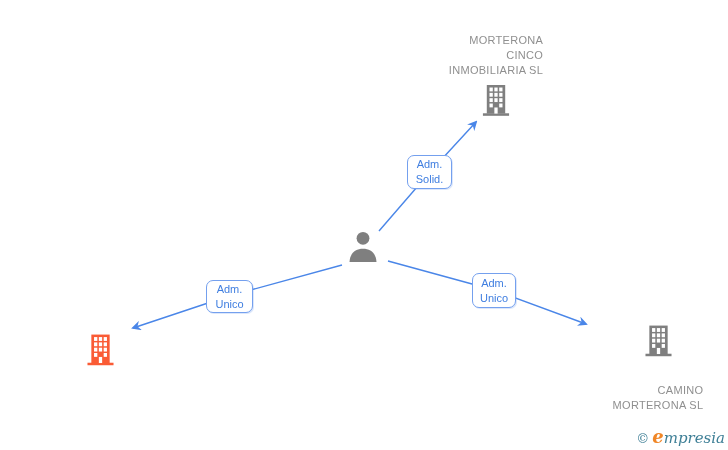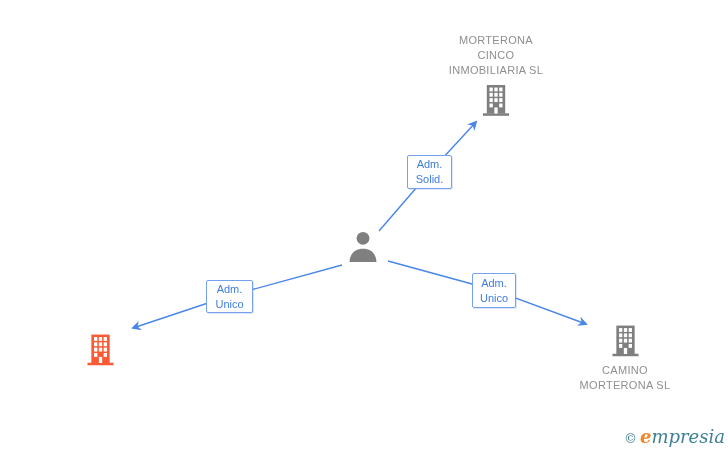--- a/index.html
+++ b/index.html
@@ -29,20 +29,21 @@
     flex-direction: column;
     align-items: center;
     text-align: center;
   }
   .node-label {
     white-space: pre-line;
     font-size: 11px;
     line-height: 15px;
     color: #8f8f8f;
     letter-spacing: 0.3px;
+    text-align: right;
   }
   .node-label.bold {
     font-weight: 700;
     color: #757575;
     font-size: 12px;
     line-height: 14px;
     letter-spacing: 0.2px;
   }
   .icon-building-gray { color: #7f7f7f; }
   .icon-building-orange { color: #fa5b35; }
@@ -50,21 +51,21 @@
   .icon-gap-top { margin-top: 7px; }
   .icon-gap-bottom { margin-bottom: 6px; }
   
   .edge-label {
     position: absolute;
     box-sizing: border-box;
     display: flex;
     align-items: center;
     justify-content: center;
     border: 1.5px solid #74a0ee;
-    border-radius: 2px;
+    border-radius: 7px;
     background: #ffffff;
     color: #3f7ee0;
     font-size: 11px;
     line-height: 15px;
     text-align: center;
     white-space: pre-line;
     box-shadow: 1px 1px 0 rgba(116,160,238,0.25);
   }
   
   #watermark {
@@ -81,21 +82,21 @@
     font-style: normal;
     font-size: 13px;
     margin-right: 3px;
   }
   #watermark .brand-initial {
     color: #f08626;
     font-size: 18px;
     font-weight: 700;
   }
   #watermark .brand-rest {
-    font-size: 18px;
+    font-size: 15px;
   }
 </style>
 </head>
 <body>
 
 <div id="canvas">
 
   <svg id="edges-svg" viewBox="0 0 728 450">
     <defs>
       <marker id="arrow" viewBox="0 0 10 10" refX="8" refY="5" markerWidth="7" markerHeight="7" orient="auto">
@@ -152,21 +153,21 @@
         <rect x="7.3" y="13.6" width="3.4" height="4"></rect>
           <rect x="12.3" y="13.6" width="3.4" height="4"></rect>
           <rect x="17.3" y="13.6" width="3.4" height="4"></rect>
         <rect x="7.3" y="19.1" width="3.4" height="4"></rect>
           <rect x="17.3" y="19.1" width="3.4" height="4"></rect>
         <rect x="12.3" y="23.2" width="3.4" height="6.3"></rect>
       </g>
     </svg>
   </div>
 
-  <div class="node" style="left:555px; top:325px; width:140px;">
+  <div class="node" style="left:588px; top:325px; width:140px;gap:20px;">
     <svg class="icon-building-gray icon-gap-bottom" width="27" height="32" viewBox="0 0 28 32" aria-hidden="true">
       <rect x="0.5" y="29.2" width="27" height="2.6" fill="currentColor"></rect>
       <rect x="4.5" y="0" width="19" height="29.5" fill="currentColor"></rect>
       <g fill="#ffffff">
         <rect x="7.3" y="2.6" width="3.4" height="4"></rect>
           <rect x="12.3" y="2.6" width="3.4" height="4"></rect>
           <rect x="17.3" y="2.6" width="3.4" height="4"></rect>
         <rect x="7.3" y="8.1" width="3.4" height="4"></rect>
           <rect x="12.3" y="8.1" width="3.4" height="4"></rect>
           <rect x="17.3" y="8.1" width="3.4" height="4"></rect>

